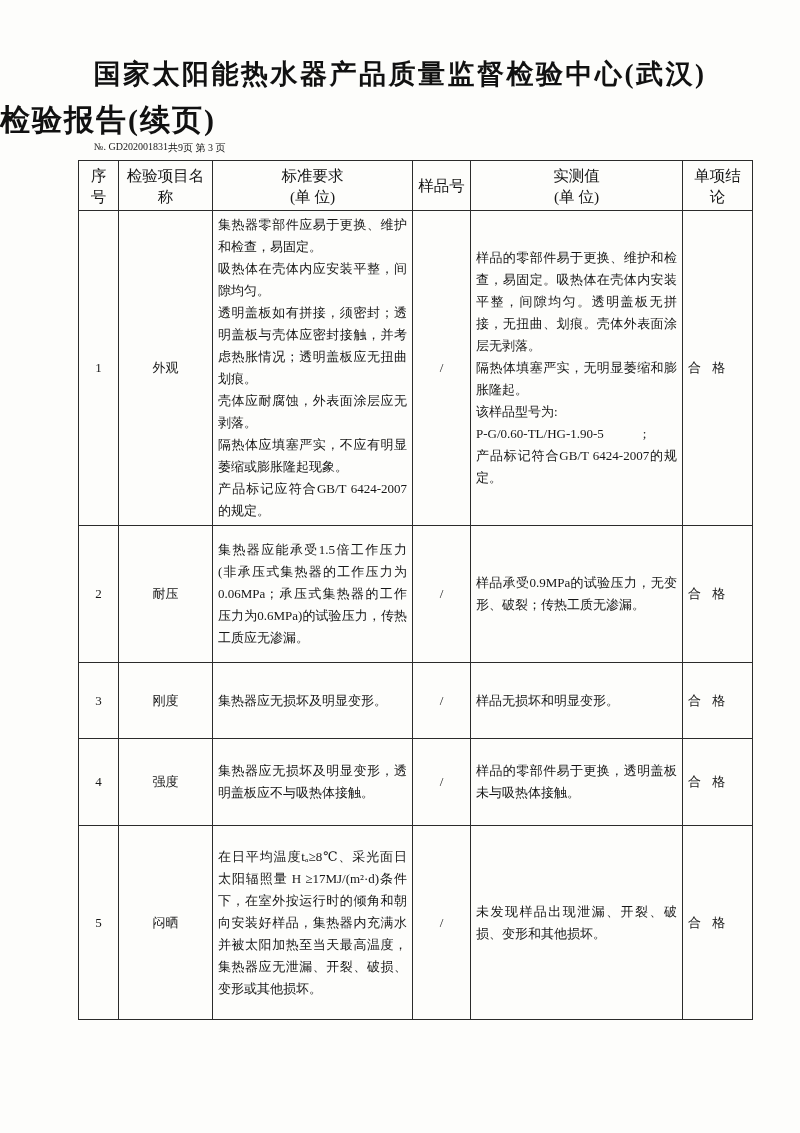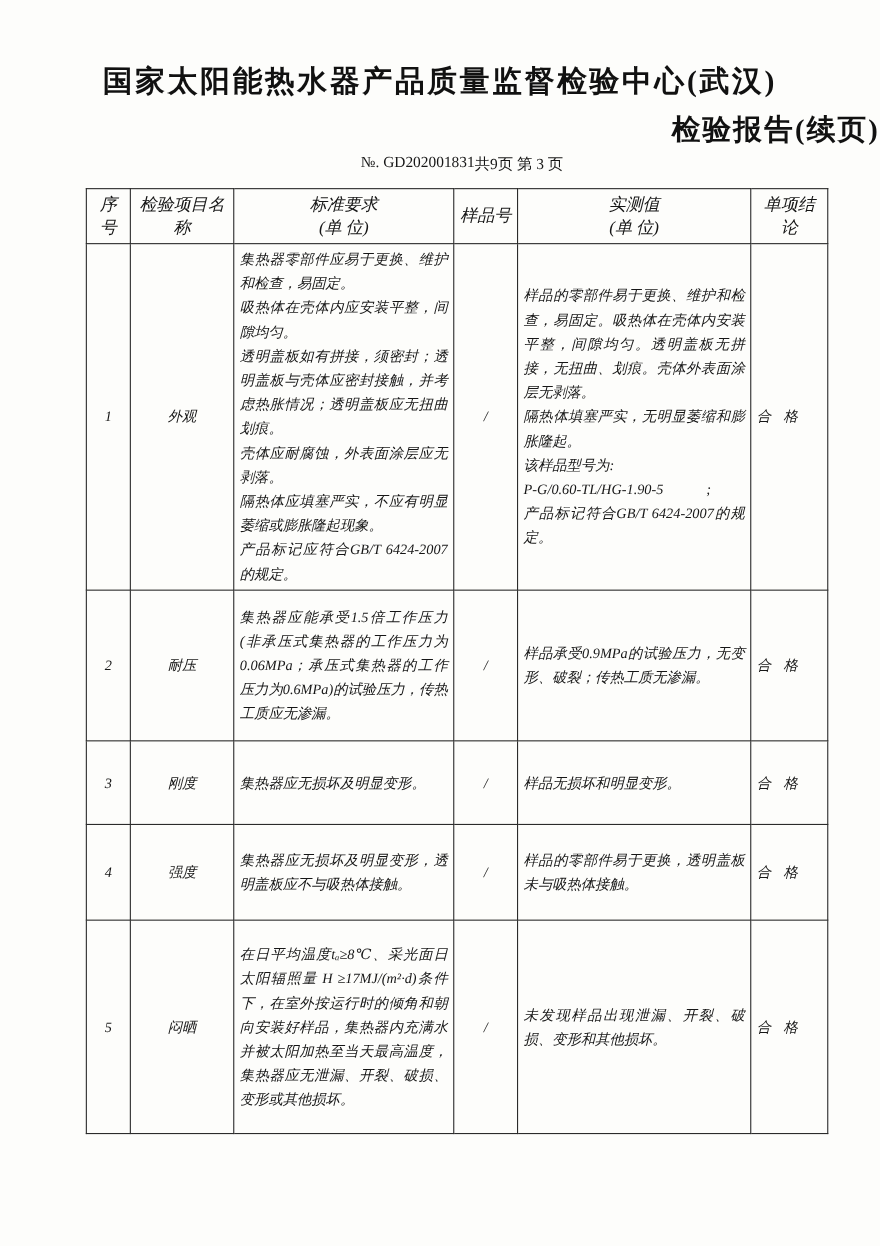--- a/index.html
+++ b/index.html
@@ -19,41 +19,40 @@
     top: 56px; left: 0; right: 0;
     text-align: center;
     font-size: 27px;
     font-weight: bold;
     letter-spacing: 2.5px;
     color: #111;
   }
   .subtitle {
     position: absolute;
     top: 100px; left: 0; right: 0;
-    text-align: right;
-    font-size: 26px;
+    text-align: left;
+    font-size: 30px;
     font-weight: bold;
     letter-spacing: 2px;
     color: #111;
   }
   .meta {
     position: absolute;
     top: 141px; left: 94px; right: 54px;
     display: flex;
-    justify-content: center;
-    font-size: 14px;
+    justify-content: flex-start;
+    font-size: 10px;
     color: #161616;
   }
   table.report {
     position: absolute;
-    top: 171px; left: 78px;
+    top: 160px; left: 78px;
     width: 674px;
     border-collapse: collapse;
     table-layout: fixed;
-    font-style: italic;
   }
   .report th, .report td {
     border: 1.6px solid #2b2b2b;
     font-size: 13px;
     line-height: 22px;
     font-weight: normal;
     color: #161616;
     vertical-align: middle;
     padding: 3px 5px;
   }

